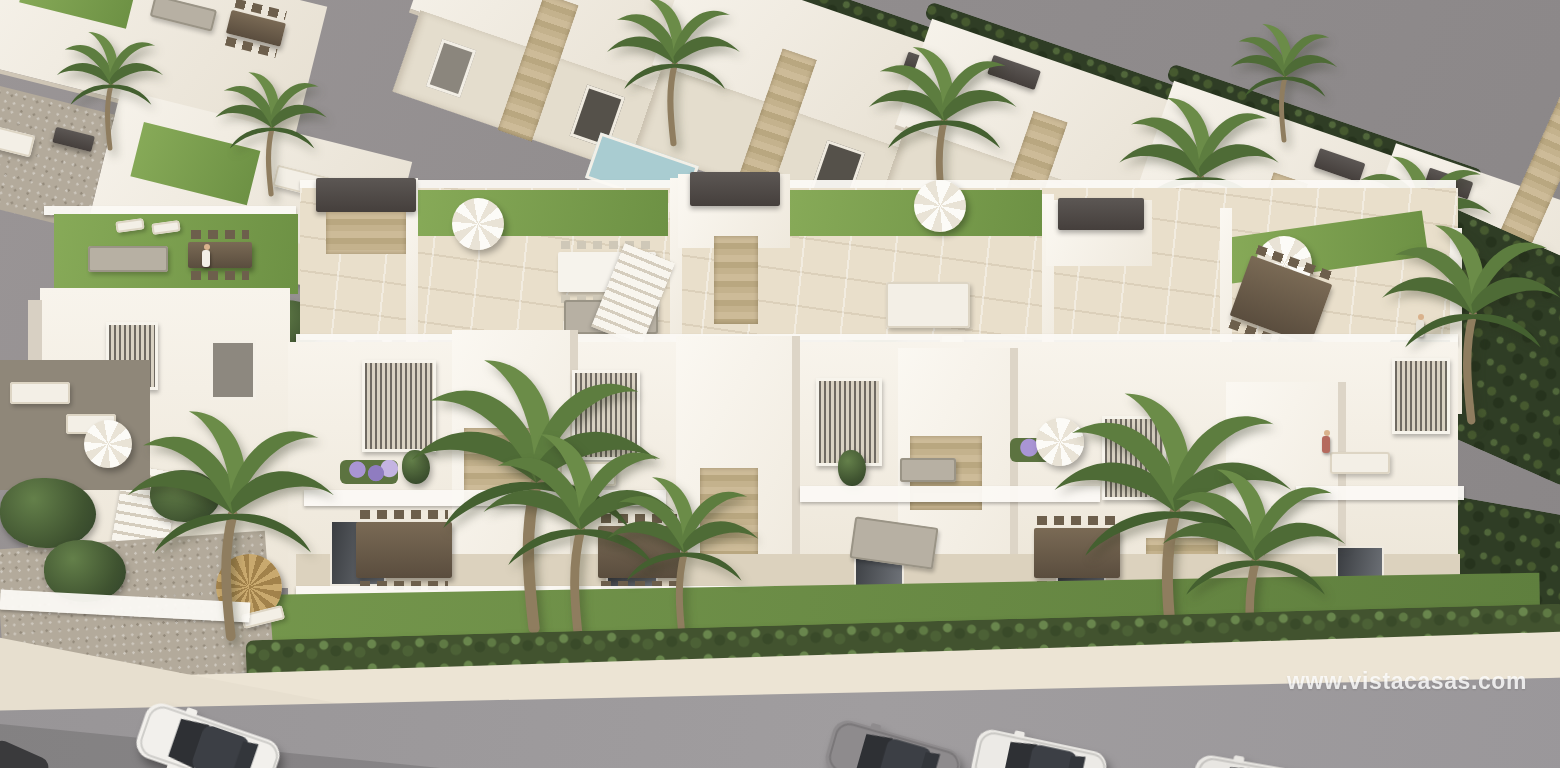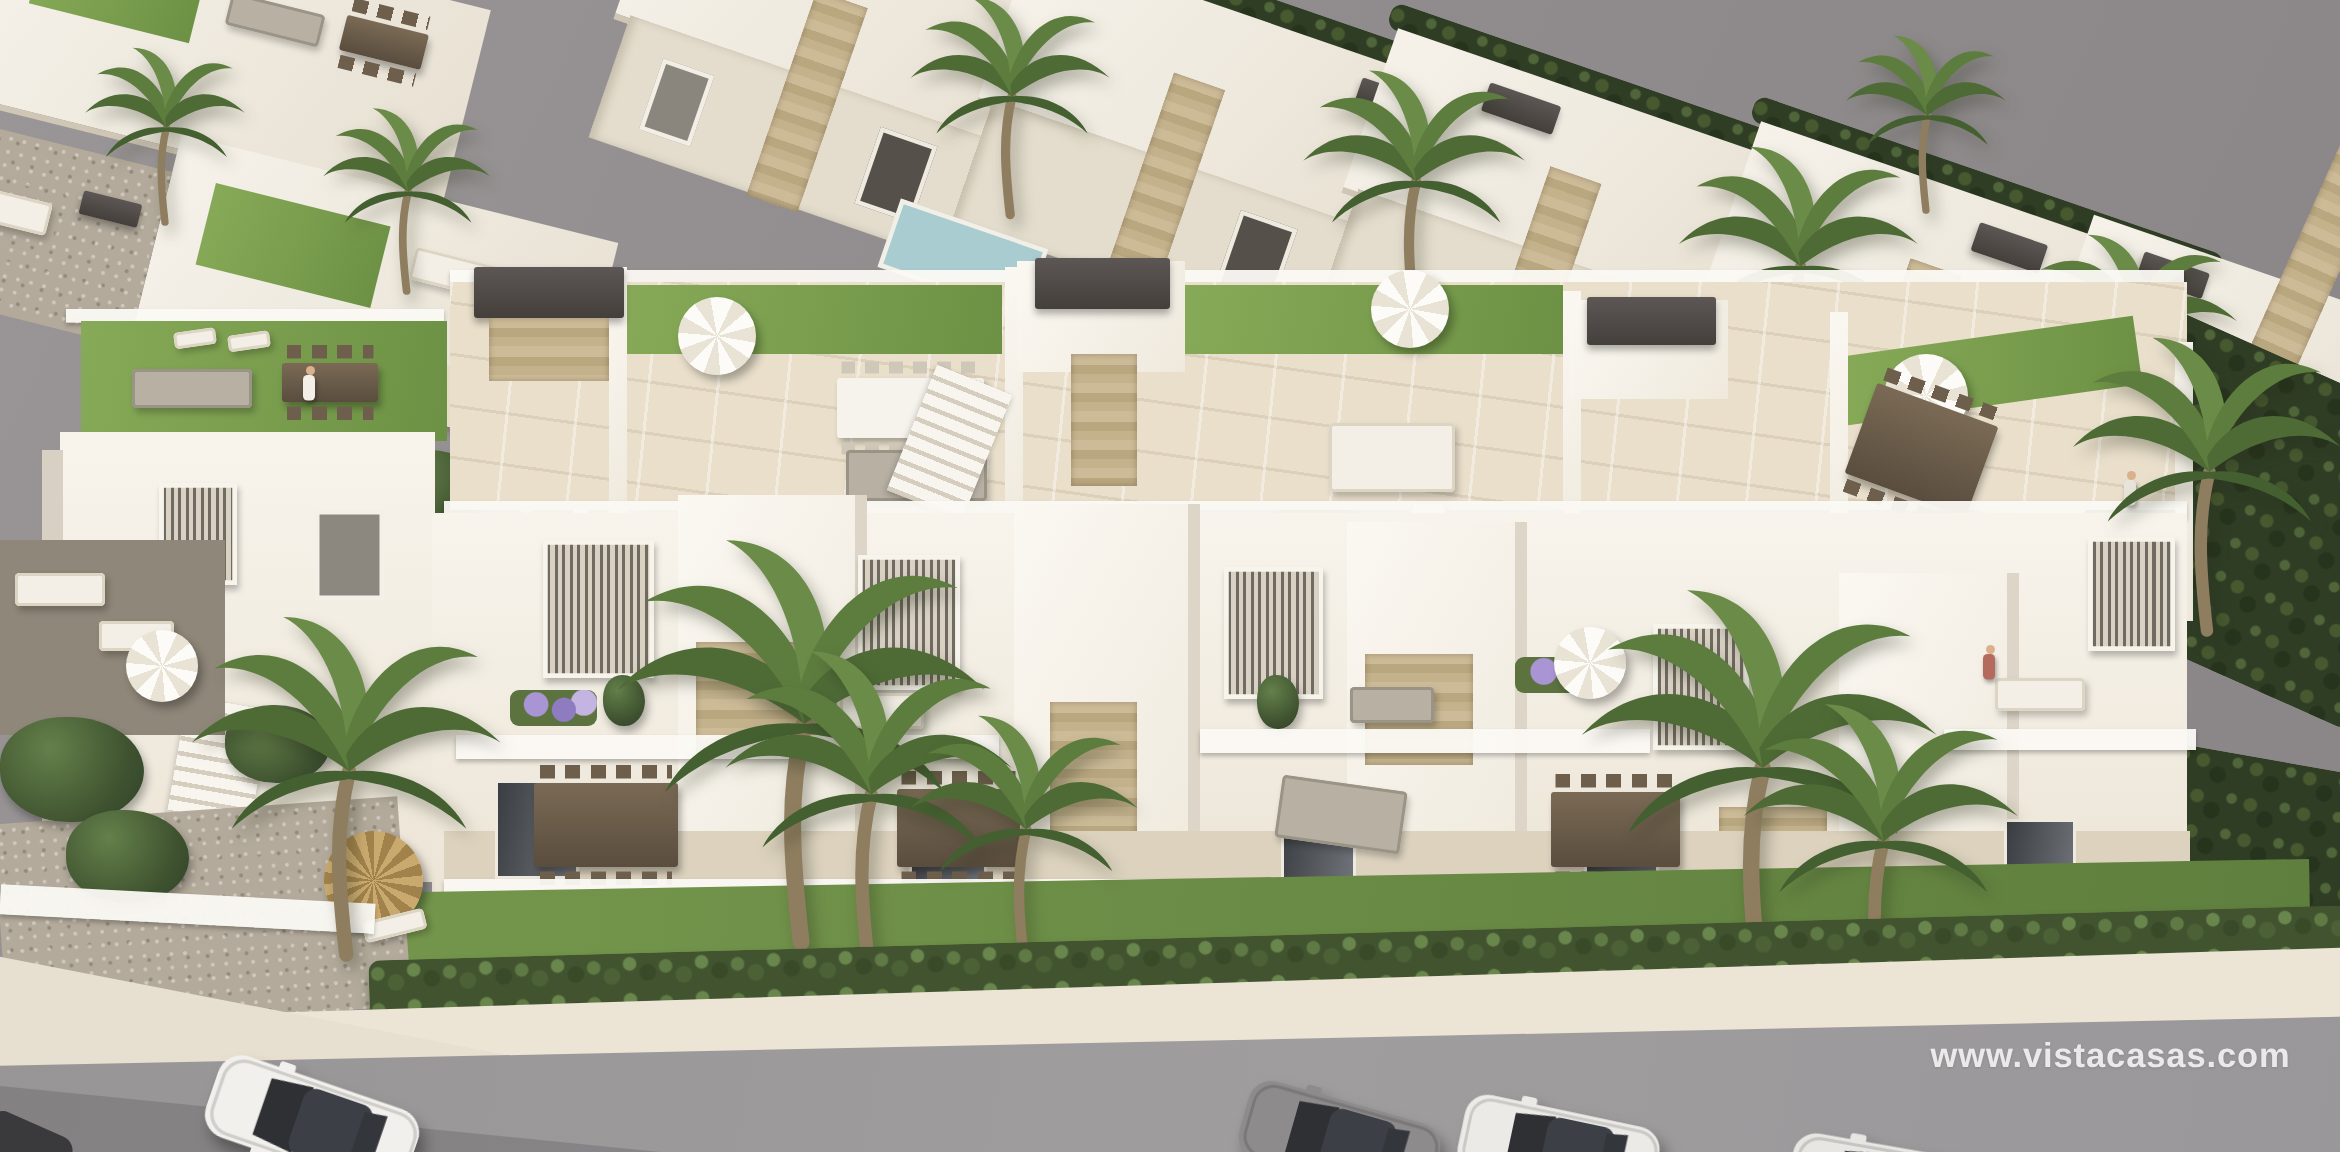--- a/index.html
+++ b/index.html
@@ -344,15 +344,15 @@
       <use href="#car"></use>
     </svg>
   <svg class="a car" style="left:1008px;top:698px;width:62px;height:138px;color:#eceae6;transform:rotate(-78deg);">
       <use href="#car"></use>
     </svg>
   <svg class="a car" style="left:1228px;top:722px;width:64px;height:140px;color:#e8e6e2;transform:rotate(-80deg);">
       <use href="#car"></use>
     </svg>
   <div class="a" style="left:-14px;top:748px;width:60px;height:40px;background:#3a3a3c;border-radius:10px;transform:rotate(24deg);"></div>
 
-  <div class="a watermark" style="left:1287px;top:690px;width:240px;text-align:right;">www.vistacasas.com</div>
+  <div class="a watermark" style="left:1287px;top:668px;width:240px;text-align:right;">www.vistacasas.com</div>
 
 </div>
 
 </body></html>

